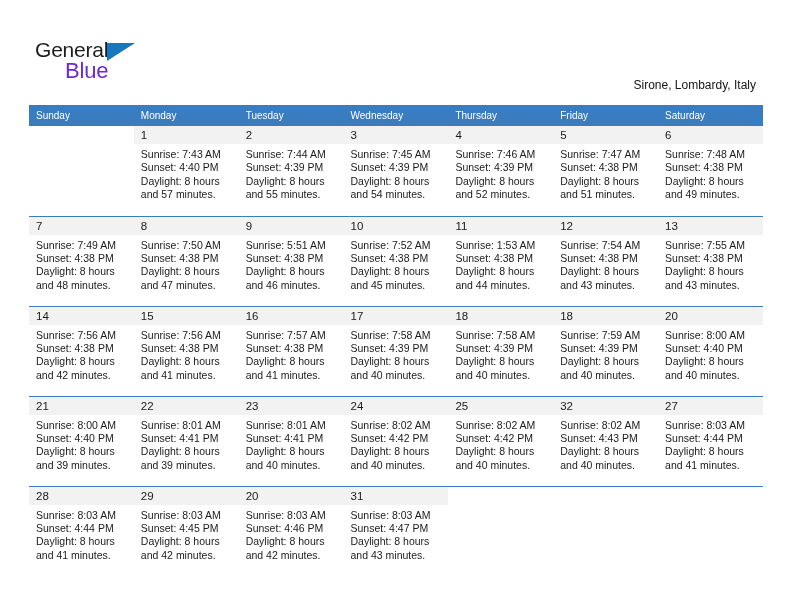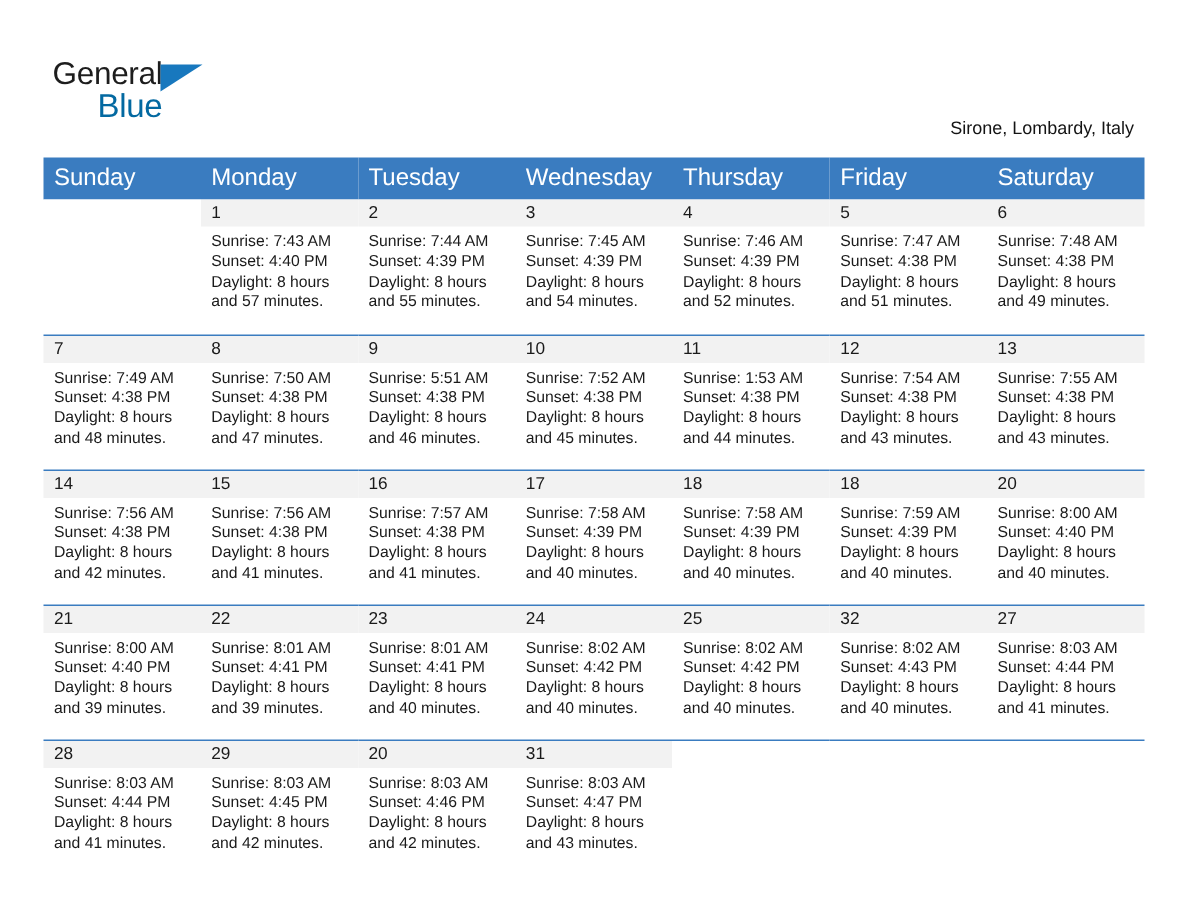--- a/index.html
+++ b/index.html
@@ -53,21 +53,21 @@
     width: 0;
     height: 0;
     border-left: 28px solid #1878be;
     border-bottom: 18px solid transparent;
   }
   .logo-blue {
     position: absolute;
     left: 30px;
     top: 20px;
     font-size: 22px;
-    color: #0369a1;
+    color: #6d28d9;
     letter-spacing: -0.2px;
     font-family: "Liberation Sans", sans-serif;
   }
   .title {
     position: absolute;
     right: 36px;
     top: 36px;
     font-size: 27px;
     color: #141414;
     text-align: right;
@@ -89,21 +89,21 @@
     position: absolute;
     left: 29px;
     top: 105px;
     width: 734px;
     border-collapse: collapse;
     table-layout: fixed;
   }
   .calendar th {
     background: #3a7cc0;
     color: #ffffff;
-    font-size: 16px;
+    font-size: 10px;
     font-weight: normal;
     text-align: left;
     padding: 5px 0 5px 7px;
     height: 19px;
     box-sizing: border-box;
     border: none;
   }
   .calendar td {
     vertical-align: top;
     padding: 0;

